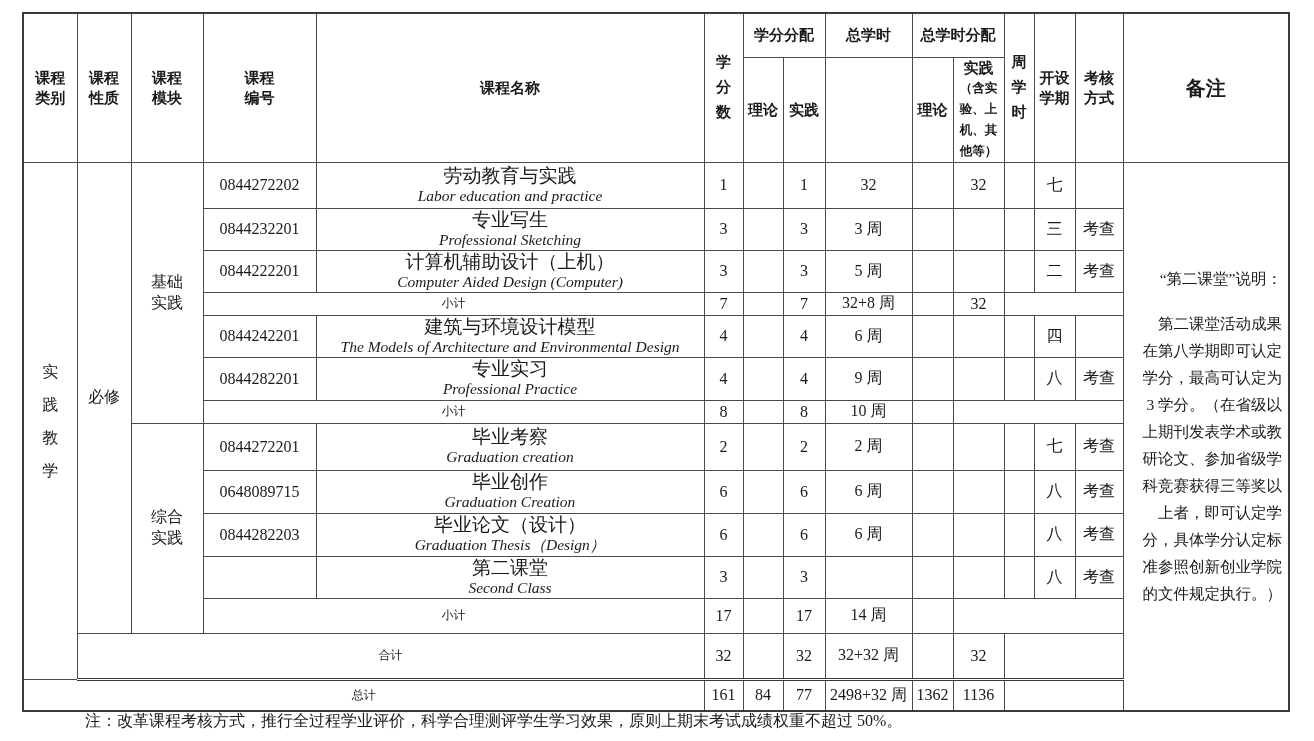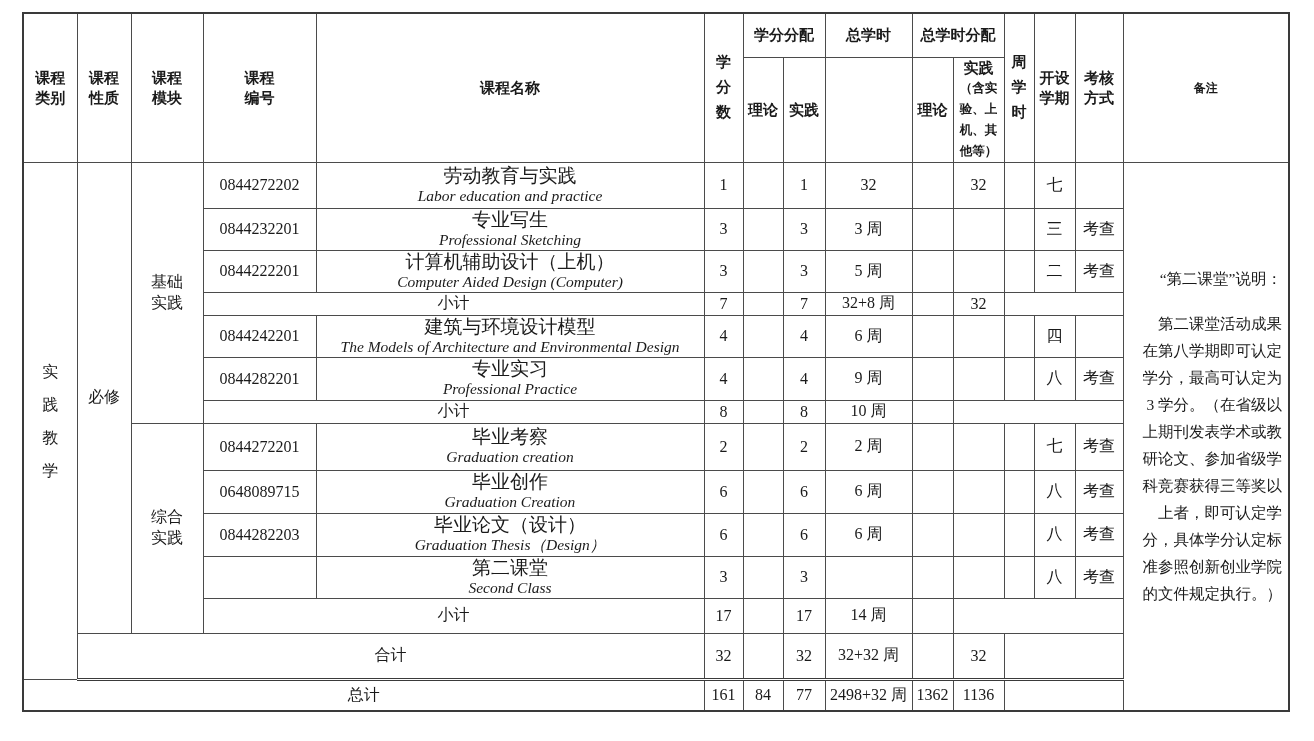--- a/index.html
+++ b/index.html
@@ -7,21 +7,21 @@
   .page { position:relative; width:1314px; height:741px; overflow:hidden; }
   table.curr { position:absolute; left:22px; top:12px; width:1266px; border-collapse:collapse; table-layout:fixed; border:2px solid #3a3a3a; }
   th,td { border:1px solid #4b4b4b; text-align:center; vertical-align:middle; padding:0 2px; overflow:hidden; }
   th { font-weight:bold; font-size:15px; line-height:20px; }
   td { font-size:16px; }
   .pre { white-space:pre-line;margin-left:39px; }
   .vtx { white-space:pre-line; line-height:25px; }
   .cat { white-space:pre-line; line-height:33px; font-size:16px; }
   .cn { font-size:19px; line-height:21px; }
   .en { font-size:15.5px; line-height:20px;font-style:italic; }
-  .lbl { font-size:16px; }
+  .lbl { font-size:12px; }
   .p2-note { font-size:12.5px; line-height:21px; display:block; }
   .p2-main { display:block; }
   .remarks-cell { text-align:right; padding:0 6px 0 9px; font-size:15.5px; line-height:27px; }
   .remarks-body { text-indent:1em; margin-top:18px; }
   .dbl > td { border-bottom:3px double #3a3a3a; }
   .note { position:absolute; left:85px; top:710px; font-size:16px; line-height:22px; }
 </style>
 </head>
 <body>
 
@@ -63,21 +63,21 @@
         <th colspan="2">学分分配</th>
         <th>总学时</th>
         <th colspan="2">总学时分配</th>
         <th rowspan="2" class="vtx">周
 学
 时</th>
         <th rowspan="2" class="pre">开设
 学期</th>
         <th rowspan="2" class="pre">考核
 方式</th>
-        <th rowspan="2" style="font-size:12px">备注</th>
+        <th rowspan="2" style="font-size:20px">备注</th>
       </tr>
       <tr style="height:102px">
         <th>理论</th>
         <th>实践</th>
         <th></th>
         <th>理论</th>
         <th>
             <span class="p2-main">实践</span>
             <span class="p2-note">（含实验、上机、其他等）</span>
           </th>
@@ -299,14 +299,15 @@
         <td>84</td>
         <td>77</td>
         <td>2498+32 周</td>
         <td>1362</td>
         <td>1136</td>
         <td colspan="3"></td>
       </tr>
     </tbody>
   </table>
 
+  <div class="note">注：改革课程考核方式，推行全过程学业评价，科学合理测评学生学习效果，原则上期末考试成绩权重不超过 50%。</div>
 
 </div>
 
 </body></html>

